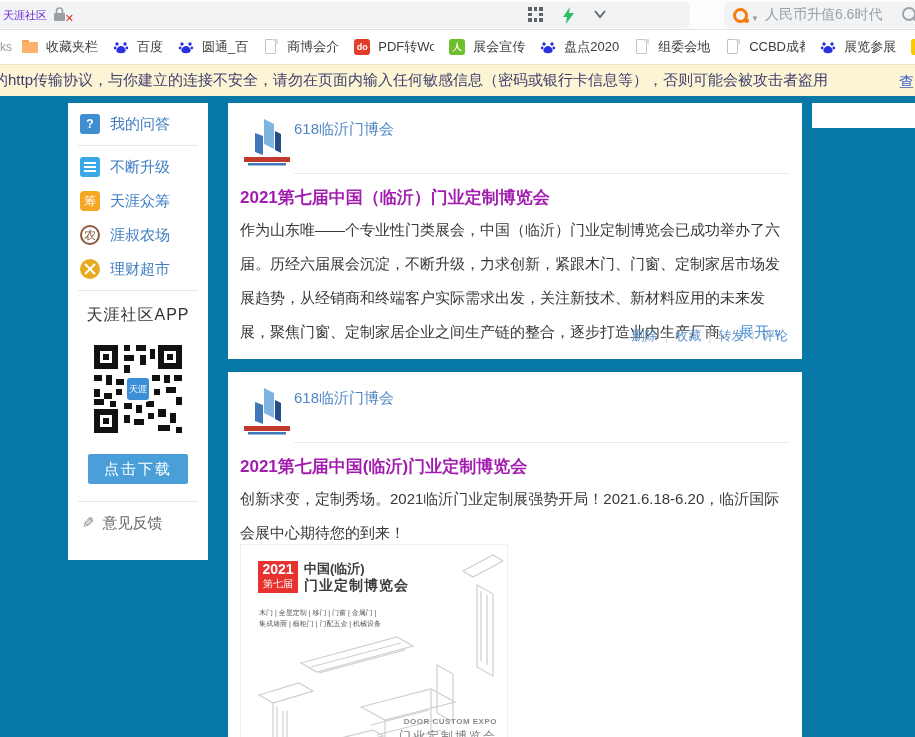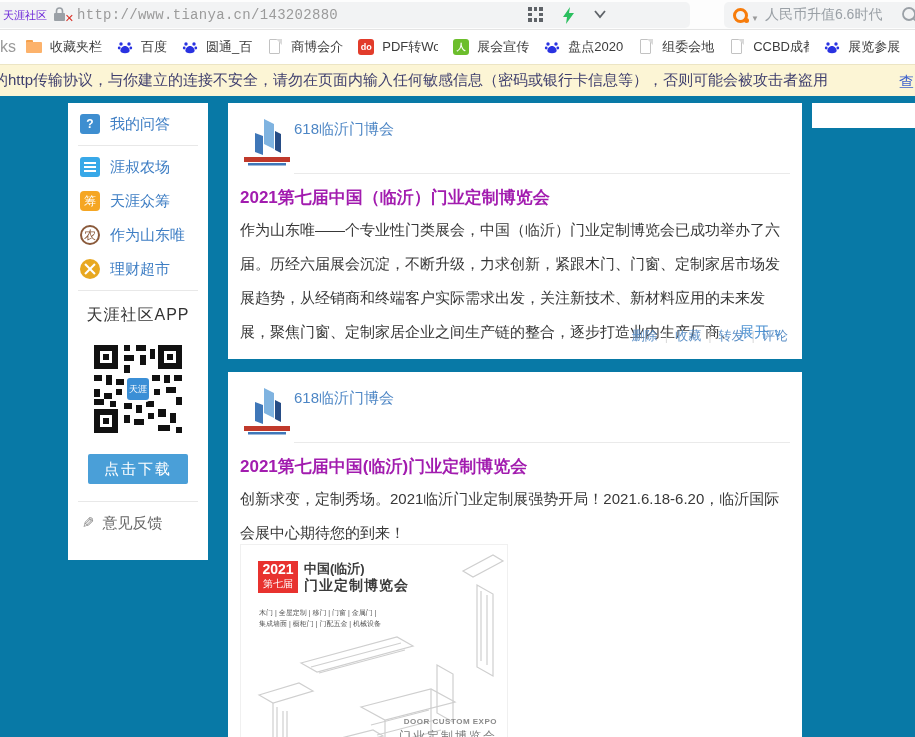--- a/index.html
+++ b/index.html
@@ -21,21 +21,21 @@
     background:#f2f3f4; border-radius:5px 0 0 5px; display:flex; align-items:center; padding-left:9px; }
   .o-logo { width:15px; height:15px; border:3px solid #f77c0b; border-radius:50%; position:relative; }
   .o-dot { position:absolute; right:-4px; bottom:-3px; width:5px; height:5px; background:#f77c0b; border-radius:50%; }
   .o-caret { color:#9a9a9a; font-size:8px; margin:6px 6px 0 3px; }
   .hot-text { color:#9aa0a6; font-size:14px; }
   .ico-mag { position:absolute; left:901px; top:6px; }
 
   
   .bm-bar { position:relative; width:915px; height:34px; background:#fff; display:flex;
     align-items:center; white-space:nowrap; overflow:hidden; }
-  .bm-overflow { color:#9a9a9a; font-size:16px; margin-right:10px; }
+  .bm-overflow { color:#9a9a9a; font-size:12px; margin-right:10px; }
   .bm { display:flex; align-items:center; margin-right:15px; cursor:default; }
   .bm-label { font-size:13px; color:#3c3c3c; margin-left:8px; max-width:56px; overflow:hidden; }
   .bi { width:16px; height:16px; display:inline-flex; align-items:center; justify-content:center; flex:none; }
   .bi-folder { position:relative; }
   .bi-folder .f-body { position:absolute; left:0; top:3px; width:16px; height:11px; background:#fcb26b; border-radius:1px; }
   .bi-folder .f-tab  { position:absolute; left:0; top:1px; width:7px; height:4px; background:#f5a14d; border-radius:1px 1px 0 0; }
   .bi-badge { border-radius:3px; font-size:9px; font-weight:bold; color:#fff; line-height:1; }
   .bi-pdf { background:#e23c2b; }
   .bi-expo { background:#6cbe2c; }
   .bi-sogou { background:#fcc800; color:#7a2a14; font-size:11px; }
@@ -119,21 +119,20 @@
 <div class="addr-bar" data-name="browser-address-bar">
   <div class="addr-field" data-name="address-field">
     <span class="site-name" data-name="site-name-label">天涯社区</span>
     <span class="lock-wrap" data-name="insecure-lock-icon">
       <svg width="13" height="15" viewBox="0 0 13 15">
           <rect x="1" y="6" width="11" height="8" rx="1" fill="#9aa0a6"></rect>
           <path d="M3.5 6 V4 a3 3 0 0 1 6 0 V6" fill="none" stroke="#9aa0a6" stroke-width="1.6"></path>
         </svg>
       <span class="lock-x" data-name="lock-x-mark">✕</span>
     </span>
-    <span class="url-text" data-name="url-text">http://www.tianya.cn/143202880</span>
   </div>
   <span class="addr-ico ico-qr-scan" data-name="qr-scan-icon">
     <svg width="15" height="15" viewBox="0 0 15 15" fill="#5f6368">
         <rect x="0" y="0" width="4" height="4"></rect>
         <rect x="6" y="0" width="3" height="4"></rect>
         <rect x="11" y="0" width="4" height="4"></rect>
         <rect x="0" y="6" width="4" height="3"></rect>
         <rect x="11" y="6" width="4" height="3"></rect>
         <rect x="0" y="11" width="4" height="4"></rect>
         <rect x="6" y="11" width="3" height="4"></rect>
@@ -281,33 +280,33 @@
           </span>
         <span data-name="sidebar-item-label">我的问答</span>
       </div>
       <div class="divider" data-name="divider"></div>
       <div class="menu-item" data-name="sidebar-item-literature">
         <span class="micon mi-lit" data-name="book-icon">
             <i></i>
             <i></i>
             <i></i>
           </span>
-        <span data-name="sidebar-item-label">涯叔农场</span>
+        <span data-name="sidebar-item-label">不断升级</span>
       </div>
       <div class="menu-item" data-name="sidebar-item-crowdfunding">
         <span class="micon mi-crowd" data-name="crowdfund-icon">
             <span>筹</span>
           </span>
         <span data-name="sidebar-item-label">天涯众筹</span>
       </div>
       <div class="menu-item" data-name="sidebar-item-farm">
         <span class="micon mi-farm" data-name="farm-icon">
             <span>农</span>
           </span>
-        <span data-name="sidebar-item-label">作为山东唯</span>
+        <span data-name="sidebar-item-label">涯叔农场</span>
       </div>
       <div class="menu-item" data-name="sidebar-item-finance">
         <span class="micon mi-coin" data-name="coin-icon">
             <i></i>
             <i></i>
           </span>
         <span data-name="sidebar-item-label">理财超市</span>
       </div>
     </div>
     <div class="divider" data-name="divider"></div>

